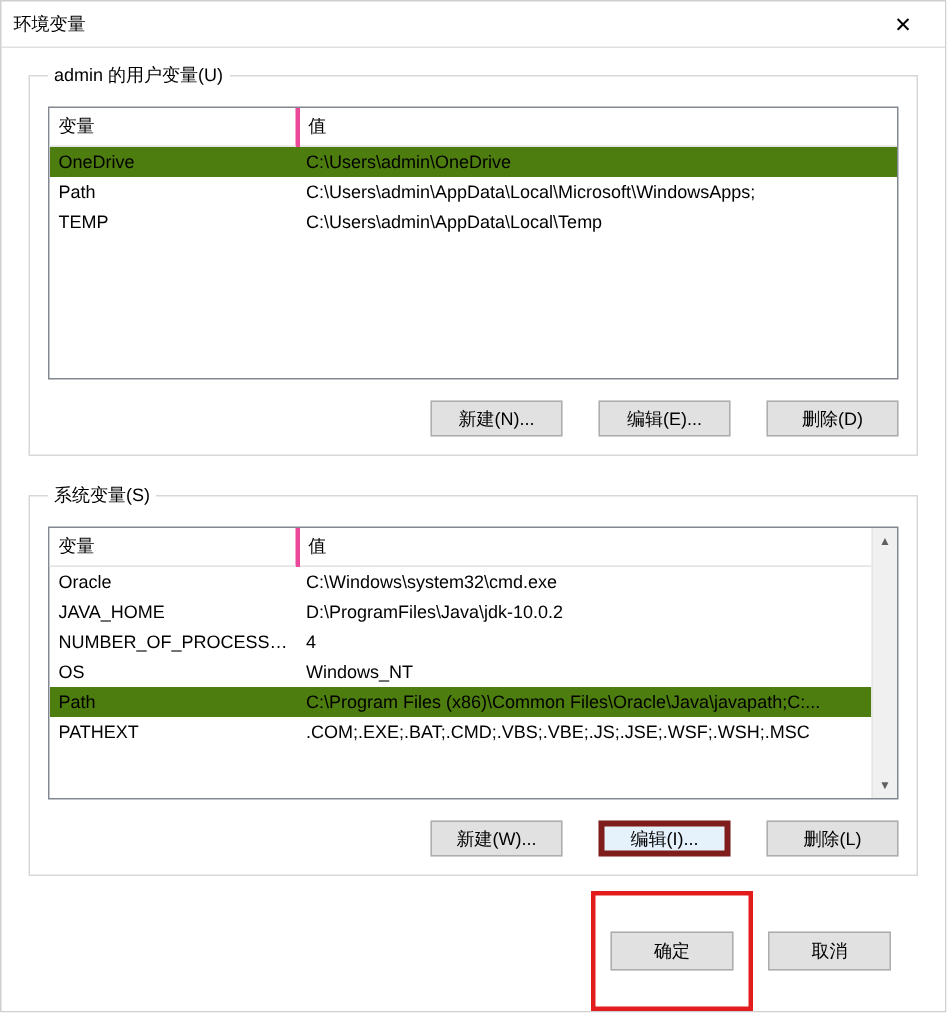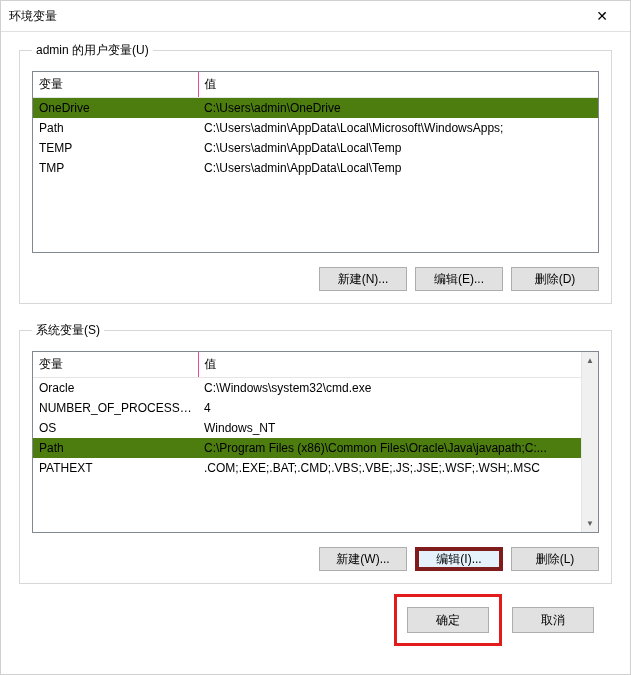--- a/index.html
+++ b/index.html
@@ -73,21 +73,21 @@
   }
   th {
     text-align: left;
     font-weight: normal;
     background: #fff;
     border-bottom: 1px solid #e5e5e5;
     padding: 4px 6px;
     height: 22px;
     white-space: nowrap;
   }
-  th.col-var { width: 165px; border-right: 1px solid #ec4899; margin-top: 12px; }
+  th.col-var { width: 165px; border-right: 3px solid #ec4899; margin-top: 12px; }
   td {
     padding: 3px 6px;
     height: 20px;
     white-space: nowrap;
     overflow: hidden;
     text-overflow: ellipsis;
   }
   td.col-var { width: 165px; }
   tr.selected-gray td {
     background: #4d7c0f;
@@ -106,21 +106,21 @@
     color: #606060;
     font-size: 8px;
     background: #f0f0f0;
   }
   .vscroll .arrow.bot {
     position: absolute; bottom: 0; left: 0; right: 0;
   }
   .btn-row {
     display: flex;
     justify-content: flex-end;
-    gap: 8px;
+    gap: 24px;
     margin-top: 14px;
   }
   button.win {
     background: #e1e1e1;
     border: 1px solid #adadad;
     height: 24px;
     width: 88px;
     font-family: inherit;
     font-size: 12px;
     cursor: pointer;
@@ -131,21 +131,21 @@
     border: 4px solid #7f1d1d;
   }
   .footer {
     display: flex;
     justify-content: flex-end;
     gap: 10px;
     padding: 6px 18px 18px 0;
   }
   .ok-highlight {
     border: 3px solid #e21c1c;
-    padding: 10px 10px;
+    padding: 24px 10px;
     display: inline-block;
   }
   button.win.big {
     height: 26px;
     width: 82px;
   }
   .bgbtns {
     position: absolute;
     bottom: 1px;
     left: 0;
@@ -193,24 +193,20 @@
                   <td>C:\Users\admin\OneDrive</td>
                 </tr>
                 <tr>
                   <td class="col-var">Path</td>
                   <td>C:\Users\admin\AppData\Local\Microsoft\WindowsApps;</td>
                 </tr>
                 <tr>
                   <td class="col-var">TEMP</td>
                   <td>C:\Users\admin\AppData\Local\Temp</td>
                 </tr>
-                <tr>
-                  <td class="col-var">TMP</td>
-                  <td>C:\Users\admin\AppData\Local\Temp</td>
-                </tr>
               </tbody>
           </table>
         </div>
       </div>
       <div class="btn-row">
         <button class="win">新建(N)...</button>
         <button class="win">编辑(E)...</button>
         <button class="win">删除(D)</button>
       </div>
     </fieldset>
@@ -227,20 +223,24 @@
                 <th class="col-var">变量</th>
                 <th>值</th>
               </tr>
             </thead>
             <tbody id="sys-tbody">
                 <tr>
                   <td class="col-var">Oracle</td>
                   <td>C:\Windows\system32\cmd.exe</td>
                 </tr>
                 <tr>
+                  <td class="col-var">JAVA_HOME</td>
+                  <td>D:\ProgramFiles\Java\jdk-10.0.2</td>
+                </tr>
+                <tr>
                   <td class="col-var">NUMBER_OF_PROCESSORS</td>
                   <td>4</td>
                 </tr>
                 <tr>
                   <td class="col-var">OS</td>
                   <td>Windows_NT</td>
                 </tr>
                 <tr class="selected-gray">
                   <td class="col-var">Path</td>
                   <td>C:\Program Files (x86)\Common Files\Oracle\Java\javapath;C:...</td>

